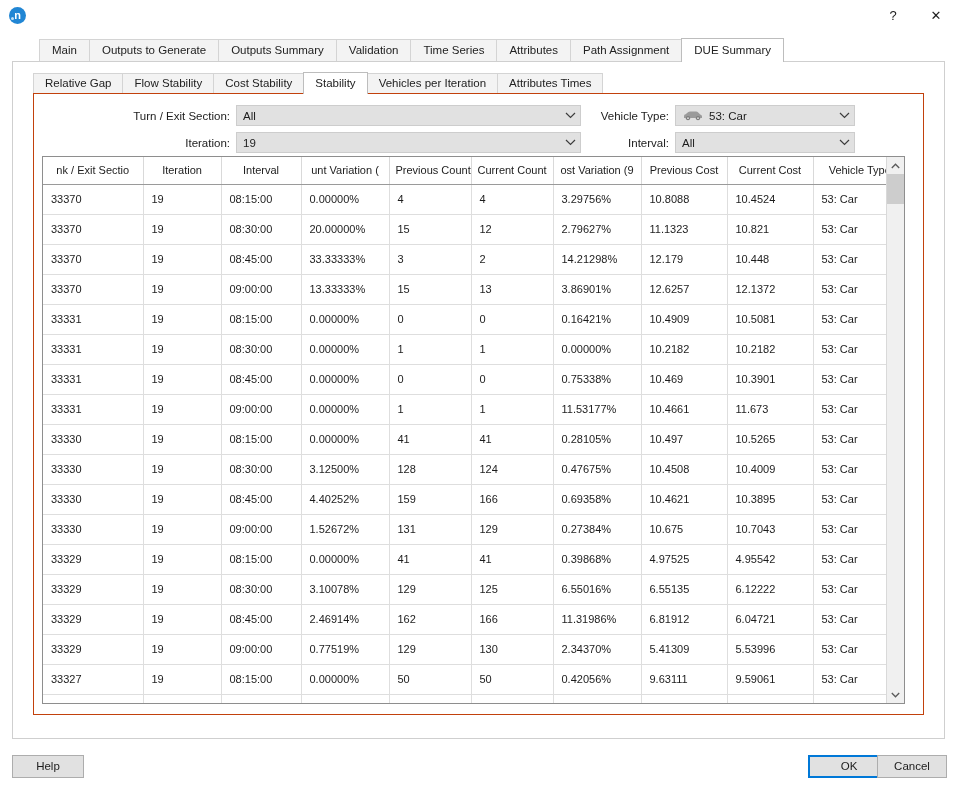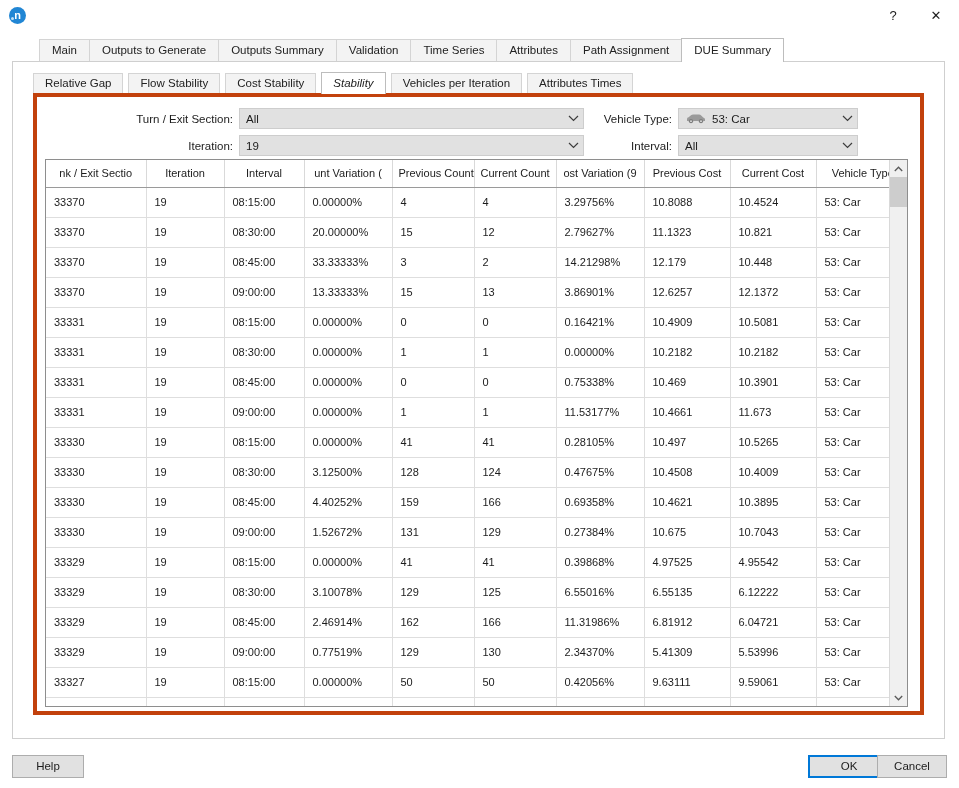--- a/index.html
+++ b/index.html
@@ -119,21 +119,20 @@
   }
 
   
   .inner-tabs {
     display: flex;
     align-items: flex-end;
     height: 20px;
     margin: 11px 0 0 20px;
     position: relative;
     z-index: 3;
-    gap: 6px;
   }
   .itab {
     height: 19px;
     line-height: 19px;
     padding: 0 11px;
     font-size: 11.5px;
     color: #222;
     background: #f3f3f3;
     border: 1px solid #d4d4d4;
     border-bottom: none;
@@ -142,31 +141,30 @@
     cursor: default;
   }
   .itab.active {
     background: #ffffff;
     border-color: #bdbdbd;
     height: 21px;
     line-height: 21px;
     margin-bottom: -1px;
     position: relative;
     z-index: 4;
-    font-style: italic;
   }
 
   .inner-panel {
     position: absolute;
     left: 20px;
     top: 31px;
     width: 891px;
     height: 622px;
     background: #ffffff;
-    border: 4px solid #c2410c;
+    border: 1px solid #c2410c;
     box-sizing: border-box;
   }
 
   
   .filters {
     padding: 11px 10px 0 10px;
   }
   .filter-row {
     display: flex;
     align-items: center;

